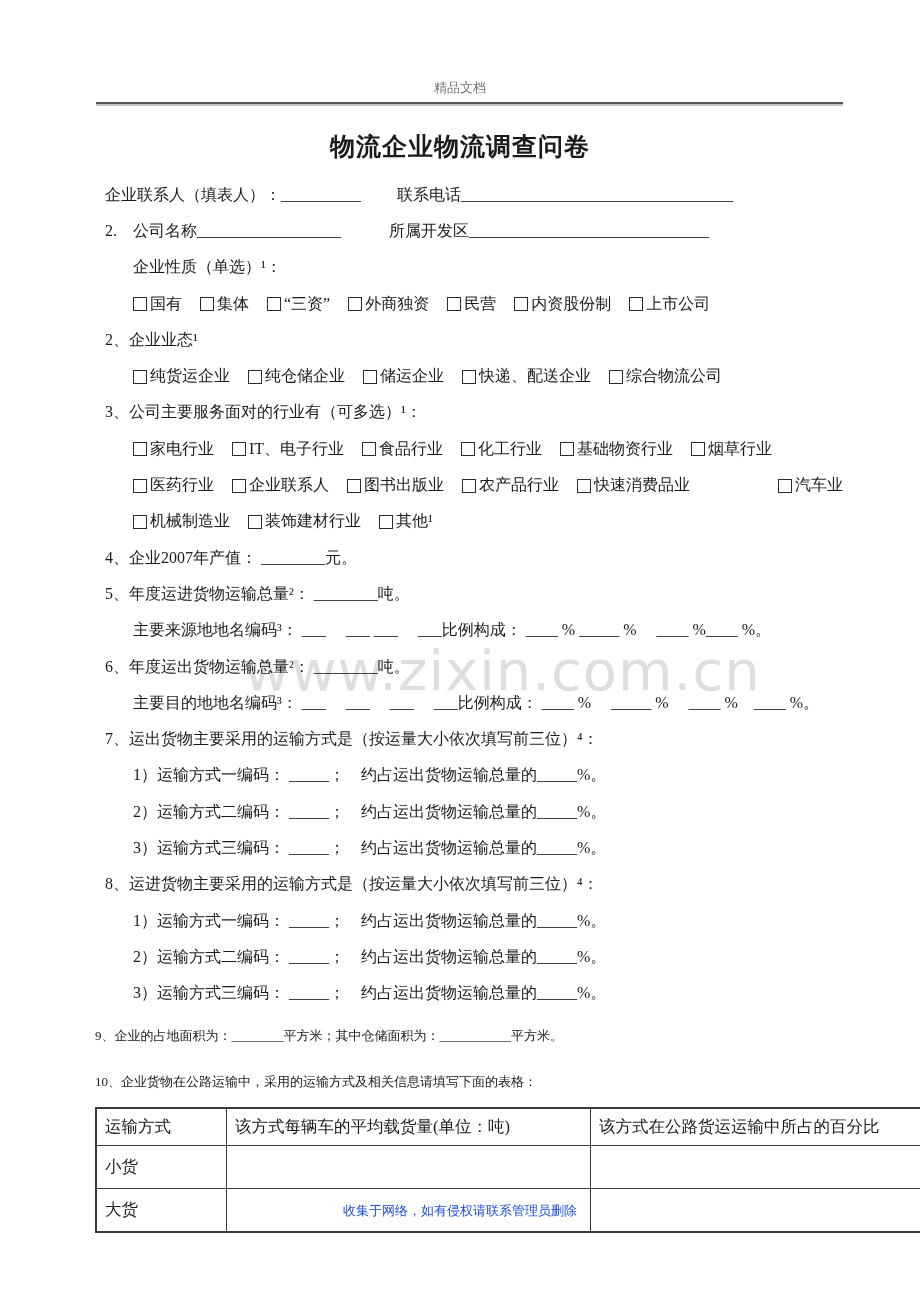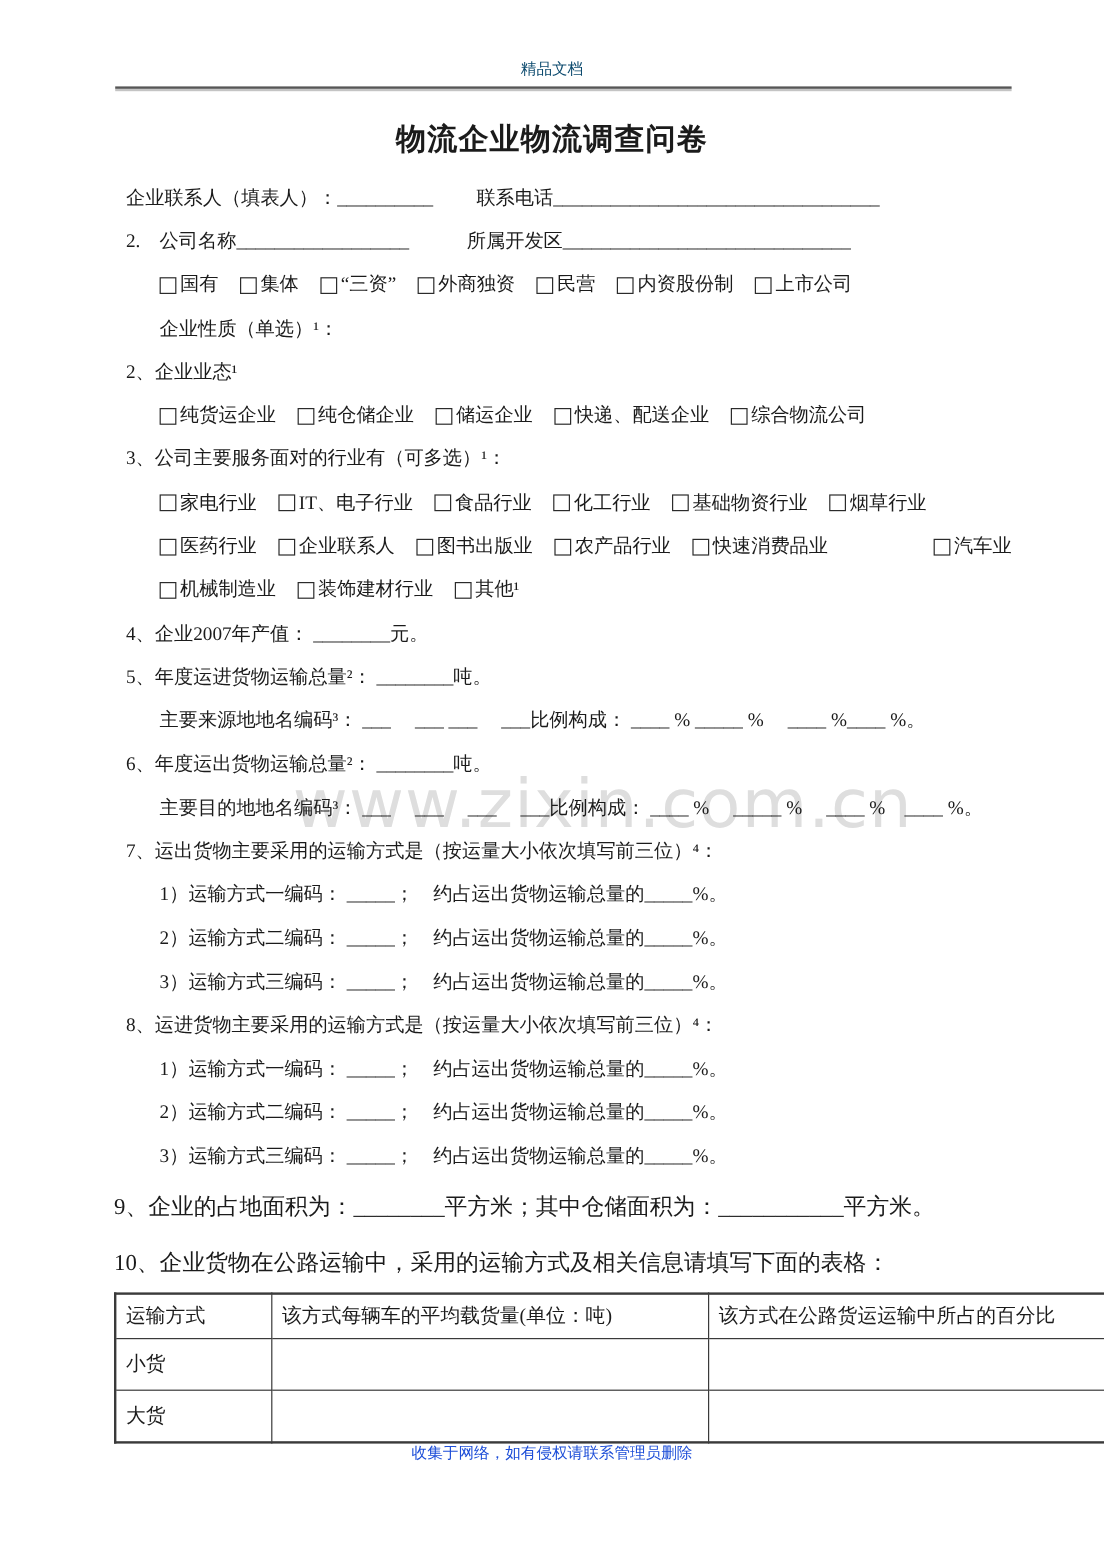--- a/index.html
+++ b/index.html
@@ -11,31 +11,31 @@
     color:#1b1b1b;
     overflow:hidden;
   }
   .watermark{
     position:absolute;left:244px;top:638px;
     font-family:"DejaVu Sans","Liberation Sans",sans-serif;
     font-size:56px;color:#dedede;letter-spacing:1px;
     z-index:0;user-select:none;white-space:nowrap;
   }
   .inner{position:relative;z-index:1;}
-  .badge{padding-top:50px;text-align:center;font-size:13px;color:#0c4a6e;line-height:16px;}
+  .badge{padding-top:80px;text-align:center;font-size:13px;color:#737373;line-height:16px;}
   .rule{margin:6px 0 0 96px;width:747px;height:2px;background:#565656;box-shadow:0 2px 0 #c4c4c4;}
   .title{margin-top:26px;text-align:center;font-size:25px;font-weight:bold;letter-spacing:1px;line-height:33px;}
   .content{margin:14px 75px 0 105px;font-size:16px;}
   .line{height:36.3px;display:flex;align-items:center;white-space:pre;}
   .ind{margin-left:28px;}
   .optrow{white-space:normal;}
   .opt{display:inline-flex;align-items:center;margin-right:18px;}
   .opt.push{margin-left:auto;margin-right:2px;}
   .cb{width:12px;height:12px;border:1px solid #2b2b2b;display:inline-block;margin-right:3px;flex:none;background:#fff;}
-  .big{font-size:19px;margin-left:-10px;}
+  .big{font-size:13px;margin-left:-10px;}
   .q9{margin-top:6px;}
   .q10{margin-top:10px;}
   table.ttable{
     border-collapse:collapse;margin:7px 0 0 -10px;width:800px;
     font-size:16.5px;table-layout:fixed;border:2px solid #3a3a3a;
   }
   table.ttable th,table.ttable td{
     border:1px solid #3a3a3a;font-weight:normal;text-align:left;
     padding:4px 8px;vertical-align:middle;
   }
@@ -54,20 +54,22 @@
   <div class="inner">
     <div class="badge">精品文档</div>
     <div class="rule"></div>
     <div class="title">物流企业物流调查问卷</div>
 
     <div class="content">
 
       <div class="line">企业联系人（填表人）：__________　　 联系电话__________________________________</div>
 
       <div class="line">2.　公司名称__________________　　　所属开发区______________________________</div>
+      <div class="line ind">企业性质（单选）¹：</div>
+
       <div class="line ind optrow">
         <span class="opt">
             <span class="cb"></span>
             <span>国有</span>
           </span>
         <span class="opt">
             <span class="cb"></span>
             <span>集体</span>
           </span>
         <span class="opt">
@@ -84,22 +86,20 @@
           </span>
         <span class="opt">
             <span class="cb"></span>
             <span>内资股份制</span>
           </span>
         <span class="opt">
             <span class="cb"></span>
             <span>上市公司</span>
           </span>
       </div>
-
-      <div class="line ind">企业性质（单选）¹：</div>
 
       <div class="line">2、企业业态¹</div>
       <div class="line ind optrow">
         <span class="opt">
             <span class="cb"></span>
             <span>纯货运企业</span>
           </span>
         <span class="opt">
             <span class="cb"></span>
             <span>纯仓储企业</span>

